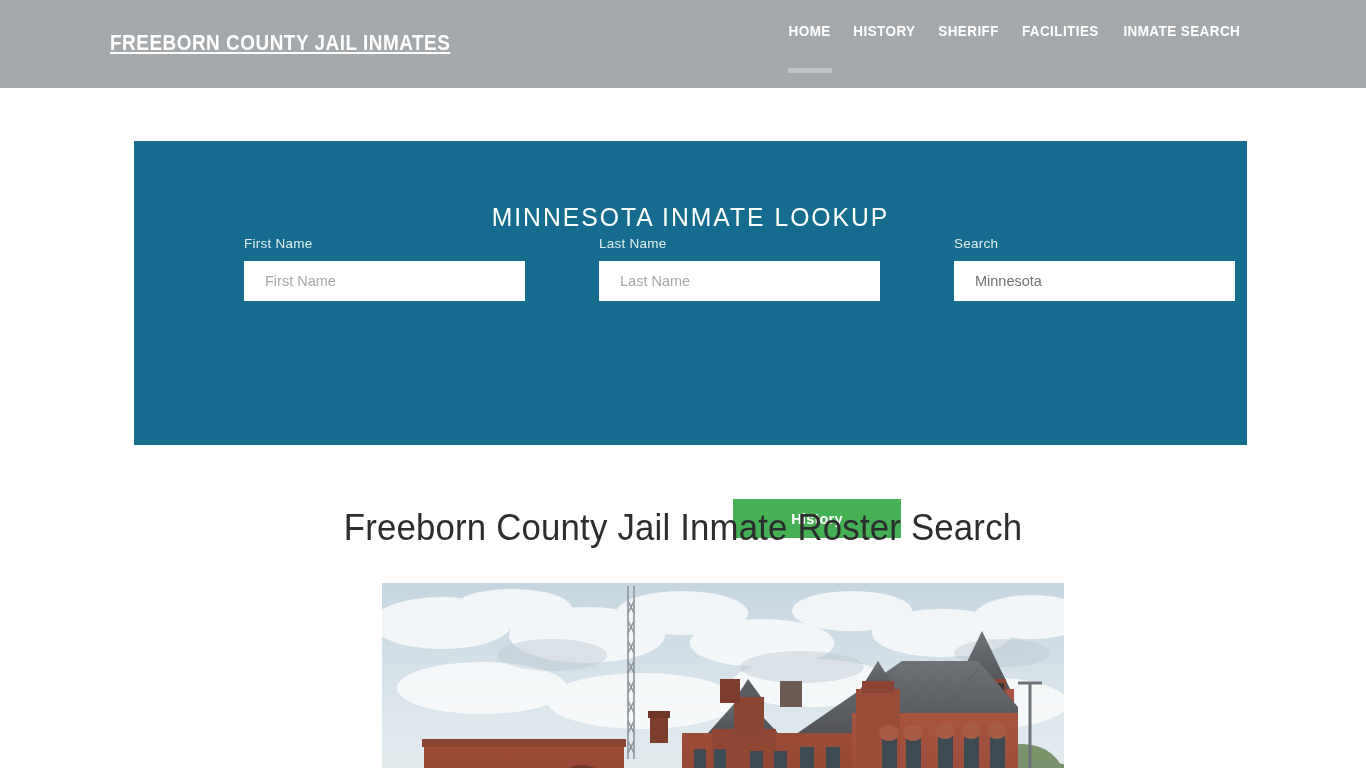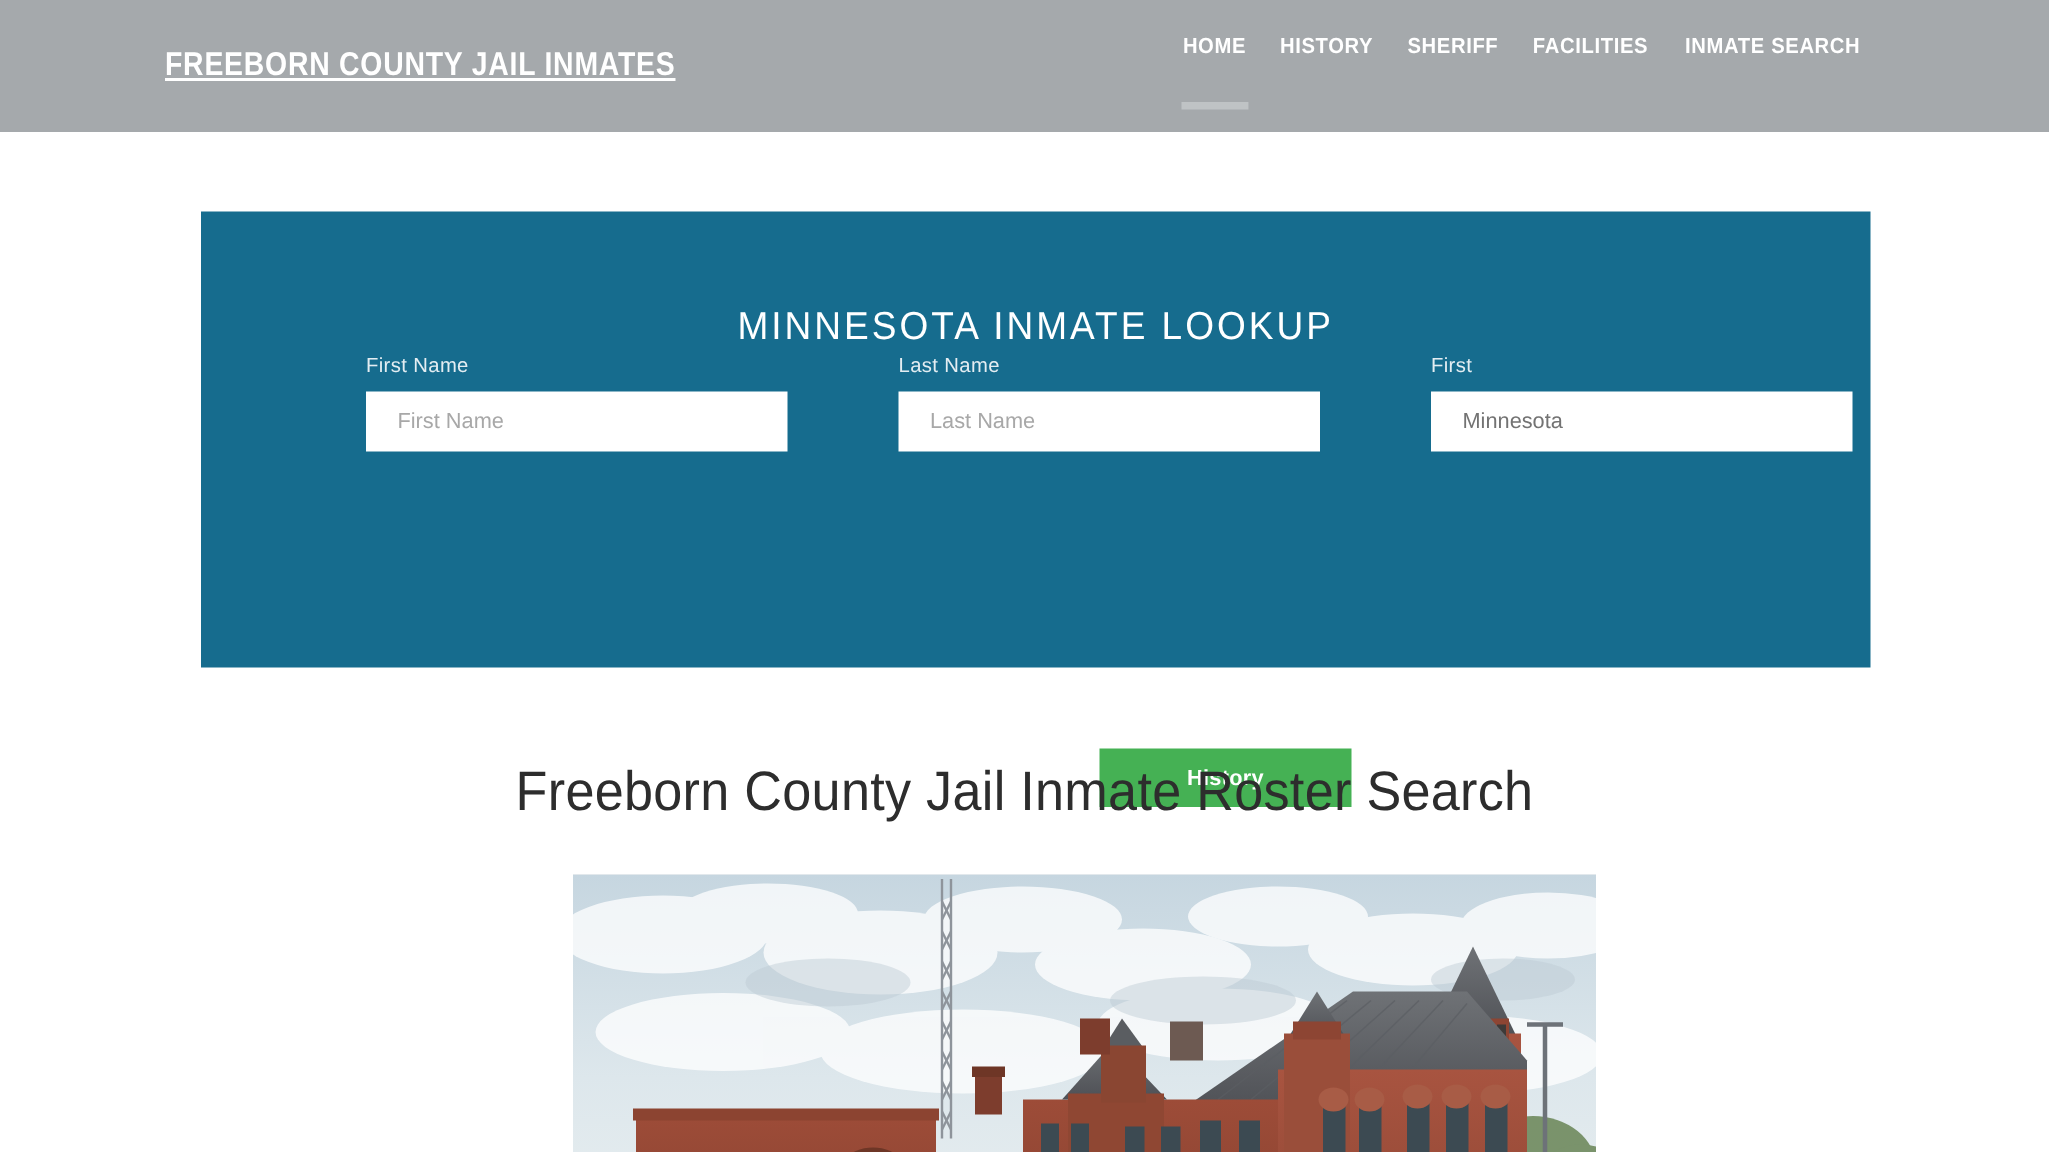--- a/index.html
+++ b/index.html
@@ -203,21 +203,21 @@
       <label class="field-label">First Name</label>
       <input class="text-input" type="text" placeholder="First Name" style="">
     </div>
 
     <div class="field-group g2">
       <label class="field-label">Last Name</label>
       <input class="text-input" type="text" placeholder="Last Name" style="">
     </div>
 
     <div class="field-group g3">
-      <label class="field-label">First</label>
+      <label class="field-label">Search</label>
       <select class="state-select">
         <option>Minnesota</option>
       </select>
     </div>
 
   </div>
 
   <button class="search-button" type="submit">History</button>
 </section>
 

